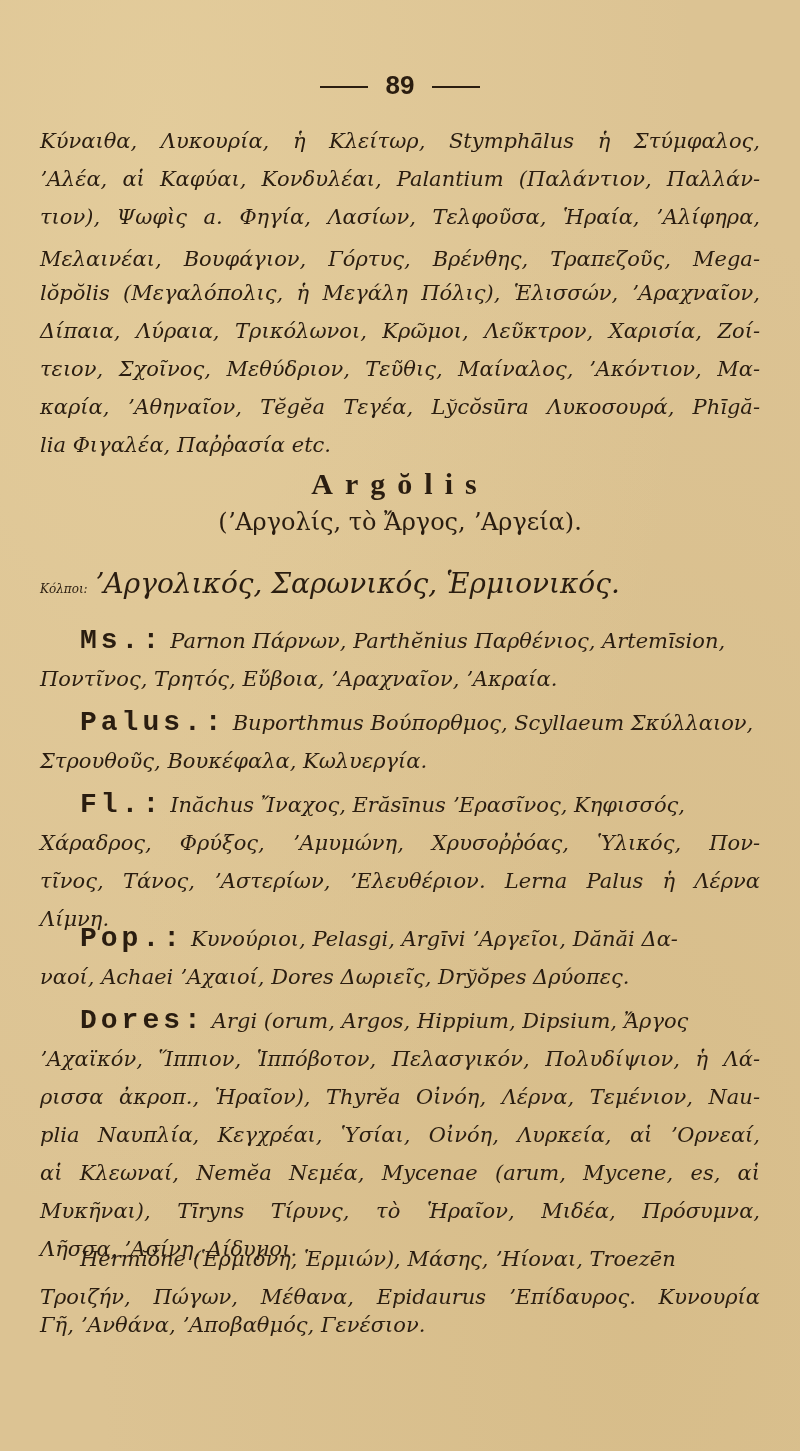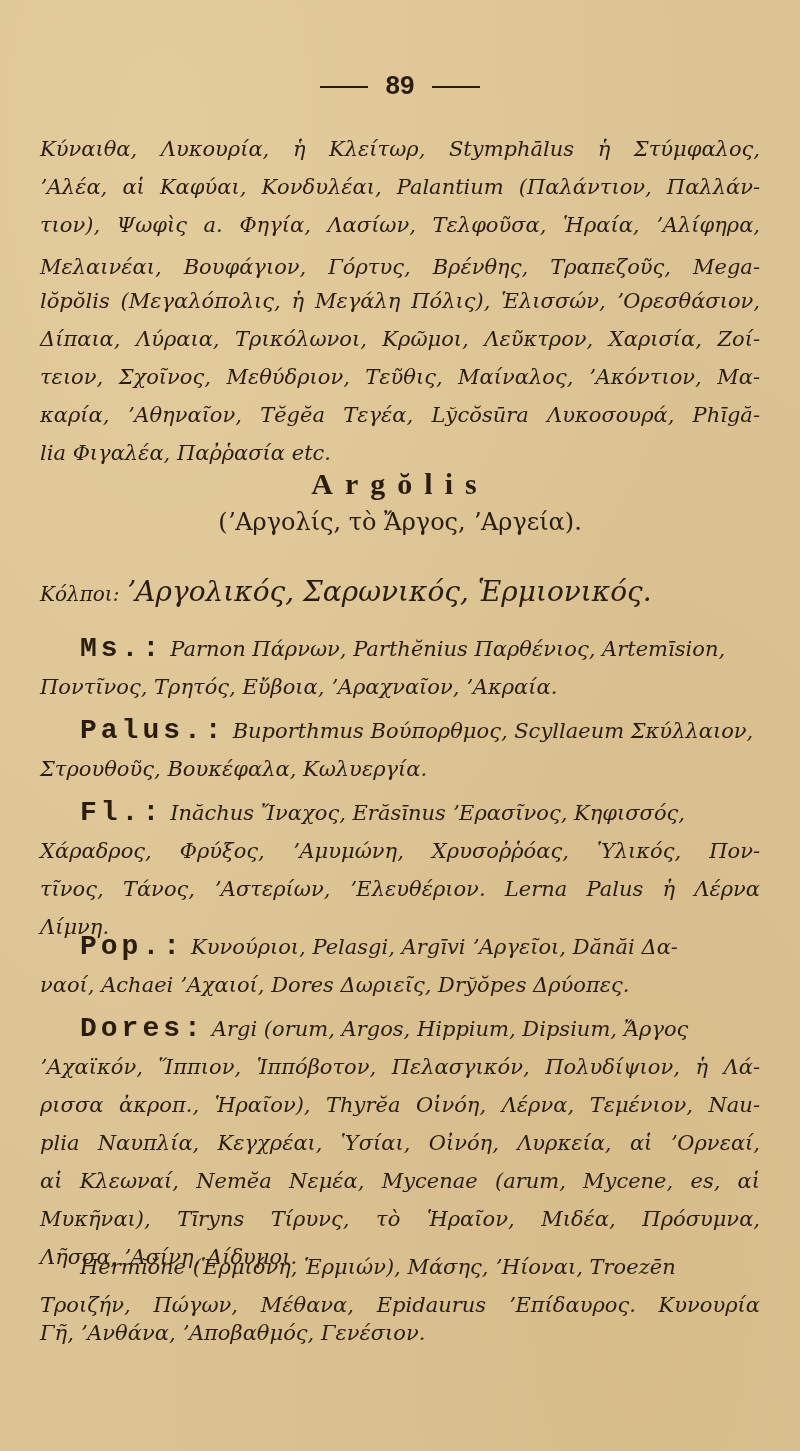--- a/index.html
+++ b/index.html
@@ -14,25 +14,25 @@
     font-family: "DejaVu Serif", "Liberation Serif", serif;
   }
   .page { position: absolute; left: 40px; top: 0; width: 720px; }
   .pnum {
     position: absolute; top: 70px; left: 0; width: 720px; text-align: center;
     font-family: Liberation Sans, sans-serif; font-weight: bold; font-size: 26px;
   }
   .pnum .dash { display: inline-block; width: 48px; height: 2px; background: #2a1d10; vertical-align: middle; margin: 0 18px; }
   .line {
     position: absolute; left: 0; width: 720px; height: 38px; line-height: 38px;
-    font-size: 22px; white-space: nowrap; text-align: justify; text-align-last: justify; margin-top: 8px;
+    font-size: 22px; white-space: nowrap; text-align: justify; text-align-last: justify;
   }
   .line.last { text-align-last: left; }
   .g { font-style: italic; font-family: "DejaVu Serif", serif; font-size: 21px; }
-  .gs { font-style: italic; font-size: 20px; }
+  .gs { font-style: italic; font-size: 12px; }
   .b { font-weight: bold; font-family: Liberation Mono, monospace; font-size: 28px; }
   .sp { letter-spacing: 4px; }
   .heading {
     position: absolute; top: 467px; left: 0; width: 720px; text-align: center;
     font-family: "Liberation Serif", serif; font-weight: bold; font-size: 30px; letter-spacing: 12px;
   }
   .subheading {
     position: absolute; top: 508px; left: 0; width: 720px; text-align: center;
     font-size: 24px;
   }
@@ -43,21 +43,21 @@
 <div class="page">
 
   <div class="pnum">
     <span class="dash"></span><span>89</span><span class="dash"></span>
   </div>
 
   <div class="line g" style="top:122px">Κύναιθα, Λυκουρία, ἡ Κλείτωρ, Stymphālus ἡ Στύμφαλος,</div>
   <div class="line g" style="top:160px">ʼΑλέα, αἱ Καφύαι, Κονδυλέαι, Palantium (Παλάντιον, Παλλάν-</div>
   <div class="line g" style="top:198px">τιον), Ψωφὶς a. Φηγία, Λασίων, Τελφοῦσα, Ἡραία, ʼΑλίφηρα,</div>
   <div class="line g" style="top:240px">Μελαινέαι, Βουφάγιον, Γόρτυς, Βρένθης, Τραπεζοῦς, Mega-</div>
-  <div class="line g" style="top:274px">lŏpŏlis (Μεγαλόπολις, ἡ Μεγάλη Πόλις), Ἑλισσών, ʼΟρεσθάσιον,</div>
+  <div class="line g" style="top:274px">lŏpŏlis (Μεγαλόπολις, ἡ Μεγάλη Πόλις), Ἑλισσών, ʼΑραχναῖον,</div>
   <div class="line g" style="top:312px">Δίπαια, Λύραια, Τρικόλωνοι, Κρῶμοι, Λεῦκτρον, Χαρισία, Ζοί-</div>
   <div class="line g" style="top:350px">τειον, Σχοῖνος, Μεθύδριον, Τεῦθις, Μαίναλος, ʼΑκόντιον, Μα-</div>
   <div class="line g" style="top:388px">καρία, ʼΑθηναῖον, Tĕgĕa Τεγέα, Lўcŏsūra Λυκοσουρά, Phīgă-</div>
   <div class="line g last" style="top:426px">lia Φιγαλέα, Παῤῥασία etc.</div>
 
   <div class="heading">Argŏlis</div>
   <div class="subheading">(ʼΑργολίς, τὸ Ἄργος, ʼΑργεία).</div>
 
   <div class="line last" style="top:565px">
     <span class="gs">Κόλποι:</span>

